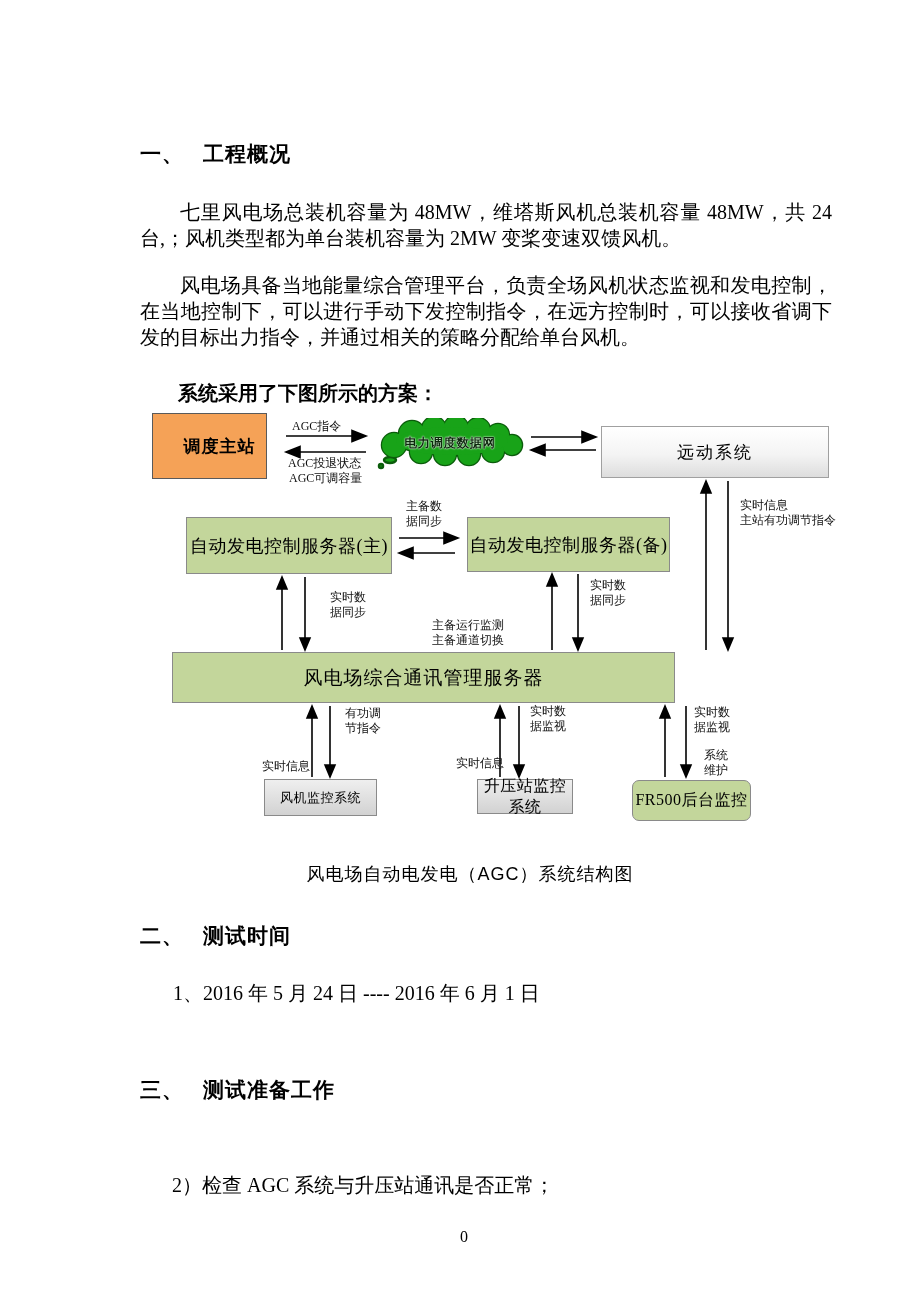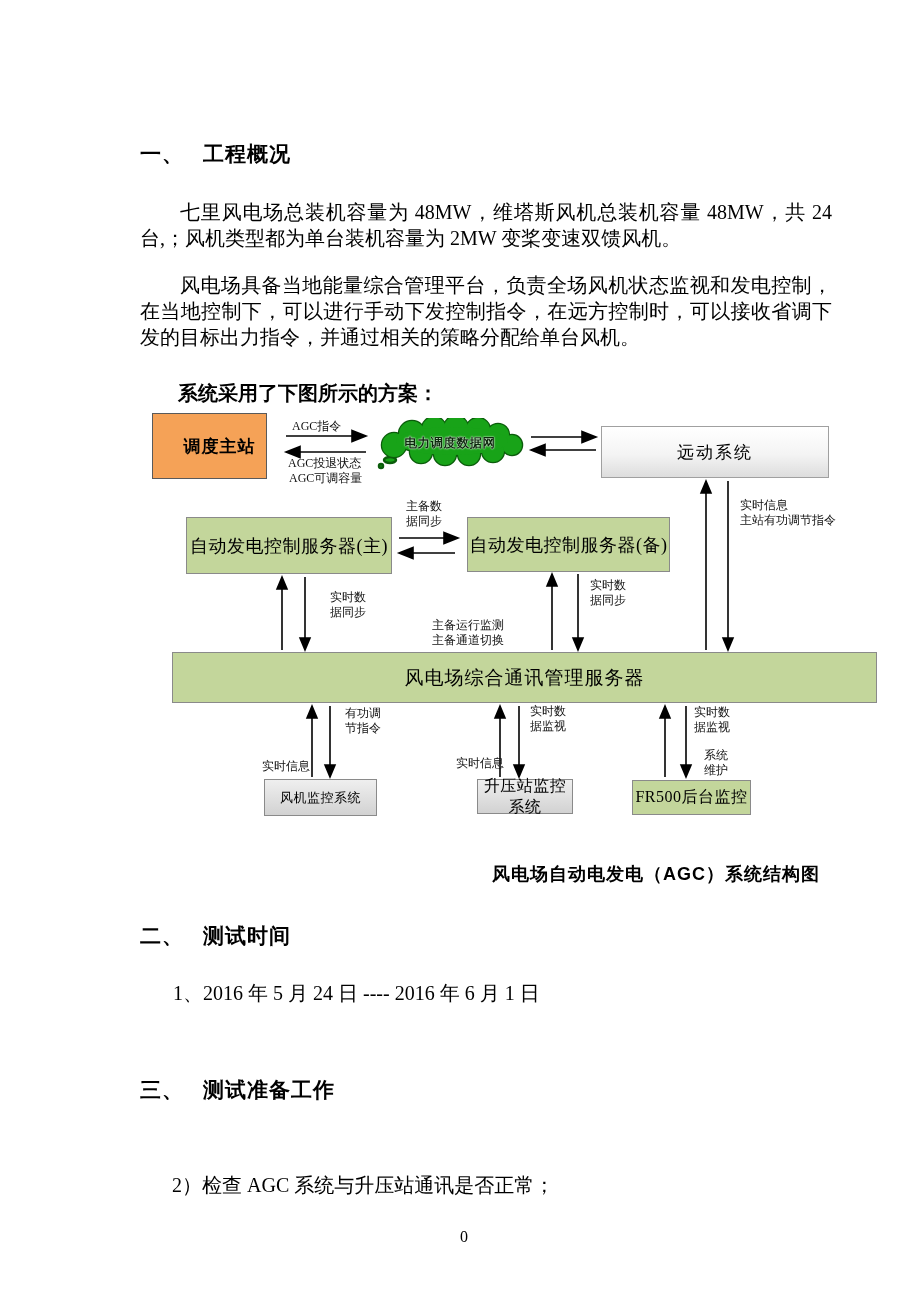--- a/index.html
+++ b/index.html
@@ -68,23 +68,23 @@
 
   .cloud-text{
     width:152px;text-align:center;
     font-family:"Liberation Sans","DejaVu Sans",sans-serif;
     font-weight:bold;font-size:12.5px;color:#0c2a0c;
     text-shadow:0 0 2px #ffffff,0 0 1px #ffffff;
     letter-spacing:0.5px;
   }
 
   .caption{
-    width:700px;text-align:right;
-    font-family:"Liberation Sans","DejaVu Sans",sans-serif;
-    font-weight:bold;font-size:18px;letter-spacing:1px;
+    width:700px;text-align:center;
+    font-family:"Liberation Sans","DejaVu Sans",sans-serif;
+    font-weight:normal;font-size:18px;letter-spacing:1px;
   }
   .plain-line{font-size:20px;white-space:nowrap;}
   .page-num{font-size:16px;}
   svg{display:block;}
 </style>
 </head>
 <body>
 
 <div class="page">
 
@@ -183,27 +183,27 @@
     <div class="abs cloud-text" style="left:374px;top:435px;">电力调度数据网</div>
 
     <div class="abs dbox box-dispatch" style="left:152px;top:413px;width:115px;height:66px;">调度主站</div>
 
     <div class="abs dbox box-remote" style="left:601px;top:426px;width:228px;height:52px;">远动系统</div>
 
     <div class="abs dbox box-green" style="left:186px;top:517px;width:206px;height:57px;">自动发电控制服务器(主)</div>
 
     <div class="abs dbox box-green" style="left:467px;top:517px;width:203px;height:55px;">自动发电控制服务器(备)</div>
 
-    <div class="abs dbox box-green box-bar" style="left:172px;top:652px;width:705px;height:51px;">风电场综合通讯管理服务器</div>
+    <div class="abs dbox box-green box-bar" style="left:172px;top:652px;width:503px;height:51px;">风电场综合通讯管理服务器</div>
 
     <div class="abs dbox box-gray" style="left:264px;top:779px;width:113px;height:37px;">风机监控系统</div>
 
     <div class="abs dbox box-gray" style="left:477px;top:779px;width:96px;height:35px;font-size:16px;">升压站监控系统</div>
 
-    <div class="abs dbox box-green box-fr500" style="left:632px;top:780px;width:119px;height:35px;">FR500后台监控</div>
+    <div class="abs dbox box-green box-fr500" style="left:632px;top:780px;width:119px;height:41px;border-radius:7px;">FR500后台监控</div>
 
     <div class="abs dlabel" style="left:292px;top:419px;">AGC指令</div>
     <div class="abs dlabel" style="left:288px;top:456px;">AGC投退状态</div>
     <div class="abs dlabel" style="left:289px;top:471px;">AGC可调容量</div>
     <div class="abs dlabel center" style="left:402px;top:499px;width:44px;">主备数
 据同步</div>
     <div class="abs dlabel" style="left:740px;top:498px;">实时信息
 主站有功调节指令</div>
     <div class="abs dlabel" style="left:330px;top:590px;">实时数
 据同步</div>

